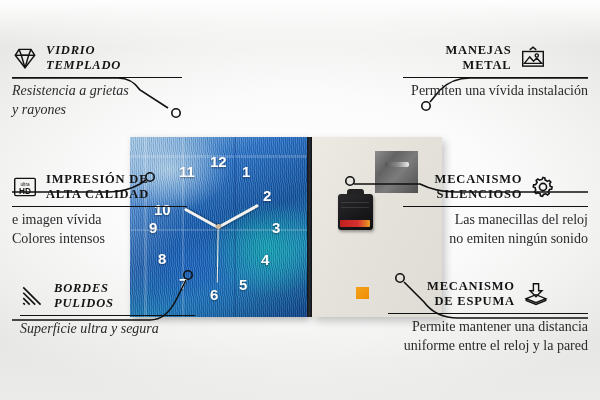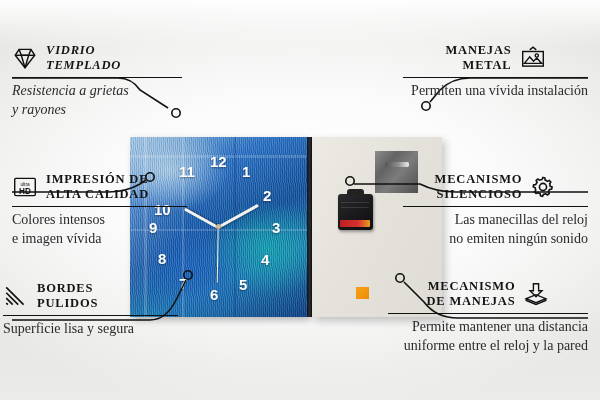--- a/index.html
+++ b/index.html
@@ -197,41 +197,41 @@
         <rect x="2.5" y="4" width="19" height="16" rx="1" fill="none" stroke="#111" stroke-width="1.3"></rect>
         <text x="12" y="11" text-anchor="middle" font-family="Liberation Sans, sans-serif" font-size="4.4" fill="#111">ultra</text>
         <text x="12" y="18" text-anchor="middle" font-family="Liberation Sans, sans-serif" font-size="7.6" font-weight="bold" fill="#111">HD</text>
       </svg>
       <div>
         <div class="ttl">IMPRESIÓN DE</div>
         <div class="ttl">ALTA CALIDAD</div>
       </div>
     </div>
     <div class="rule"></div>
+    <div class="desc">e imagen vívida</div>
     <div class="desc">Colores intensos</div>
-    <div class="desc">e imagen vívida</div>
-  </div>
-
-  <div class="callout co-left" style="left:3px;top:281px;width:175px;">
+  </div>
+
+  <div class="callout co-left" style="left:20px;top:281px;width:175px;font-style:italic;">
     <div class="head">
       <svg class="ico" viewBox="0 0 24 24">
         <g stroke="#111" stroke-width="1.5" fill="none">
           <path d="M3 4 L19 20"></path>
             <path d="M3 9 L14 20"></path>
           <path d="M3 14 L9 20"></path>
             <path d="M3 18.5 L4.5 20"></path>
         </g>
       </svg>
       <div>
         <div class="ttl">BORDES</div>
         <div class="ttl">PULIDOS</div>
       </div>
     </div>
     <div class="rule"></div>
-    <div class="desc">Superficie lisa y segura</div>
+    <div class="desc">Superficie ultra y segura</div>
   </div>
 
   <div class="callout co-right" style="right:12px;top:43px;width:185px;">
     <div class="head">
       <div>
         <div class="ttl">MANEJAS</div>
         <div class="ttl">METAL</div>
       </div>
       <svg class="ico" viewBox="0 0 24 24">
         <g fill="none" stroke="#111" stroke-width="1.3">
@@ -266,21 +266,21 @@
     </div>
     <div class="rule"></div>
     <div class="desc">Las manecillas del reloj</div>
     <div class="desc">no emiten ningún sonido</div>
   </div>
 
   <div class="callout co-right" style="right:12px;top:279px;width:200px;">
     <div class="head">
       <div>
         <div class="ttl">MECANISMO</div>
-        <div class="ttl">DE MANEJAS</div>
+        <div class="ttl">DE ESPUMA</div>
       </div>
       <svg class="ico" viewBox="0 0 24 24">
         <g fill="none" stroke="#111" stroke-width="1.3">
           <path d="M9.6 2.5 H14.4 V9 H17.5 L12 14.5 L6.5 9 H9.6 Z"></path>
           <path d="M3 16.3 L12 12.6 L21 16.3 L12 20 Z"></path>
           <path d="M3 16.3 V18 L12 21.7 L21 18 V16.3"></path>
         </g>
       </svg>
     </div>
     <div class="rule"></div>

